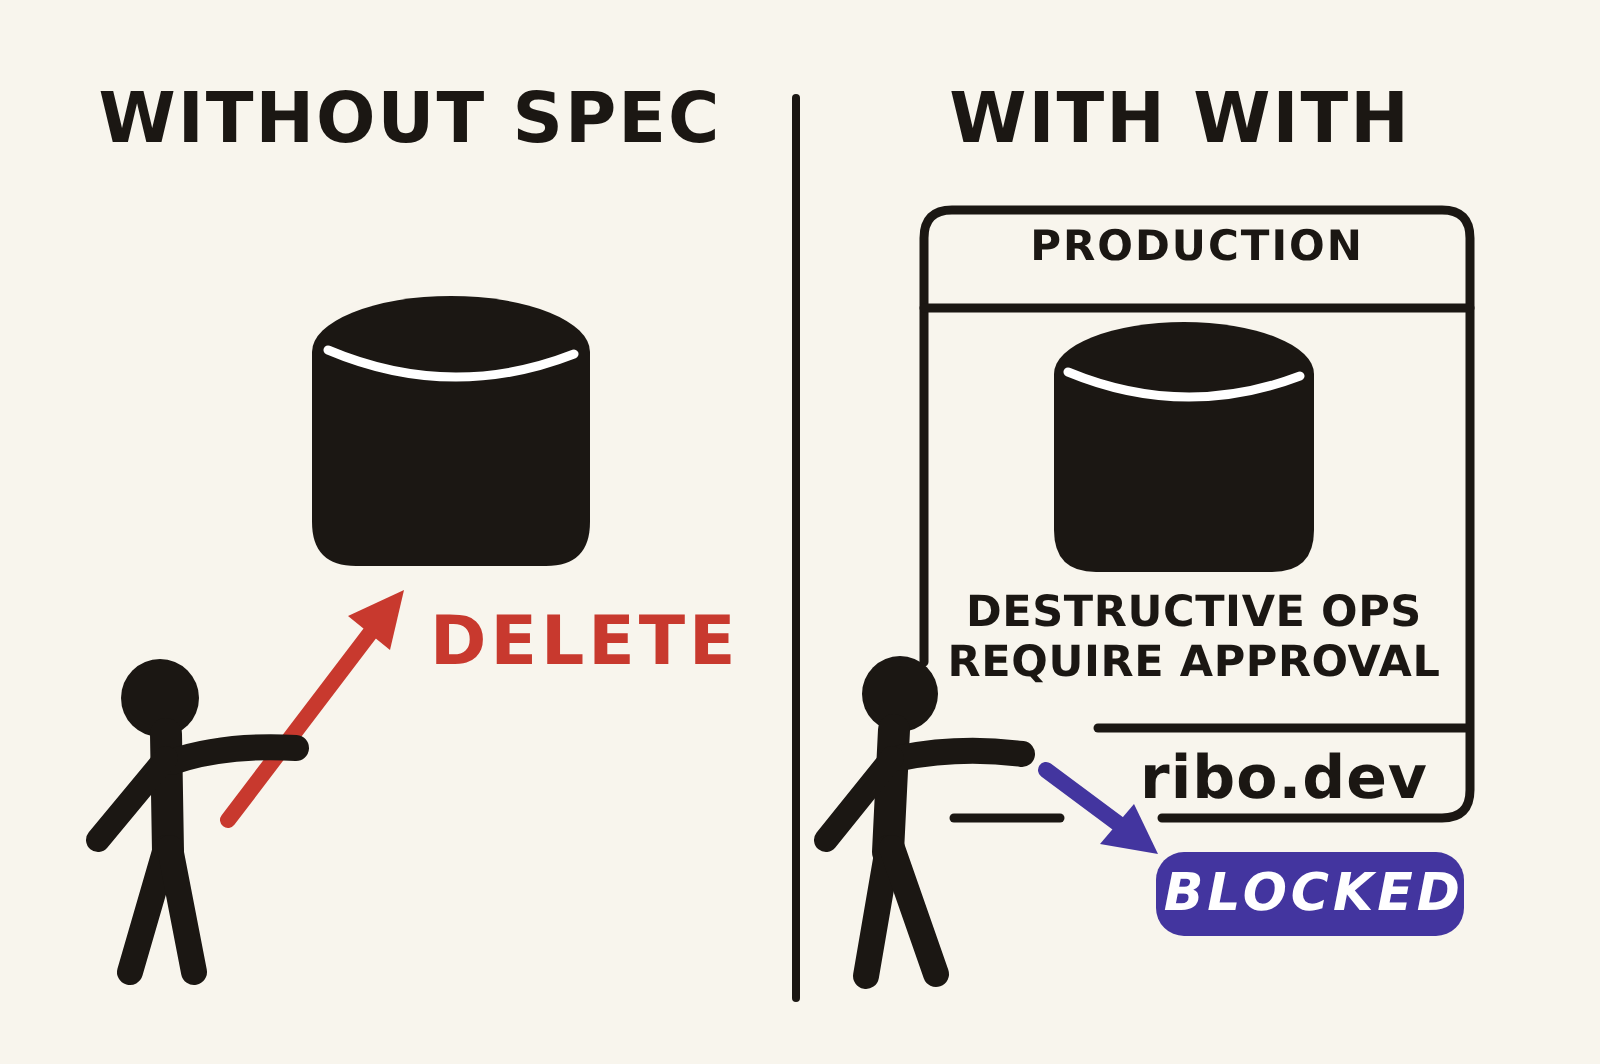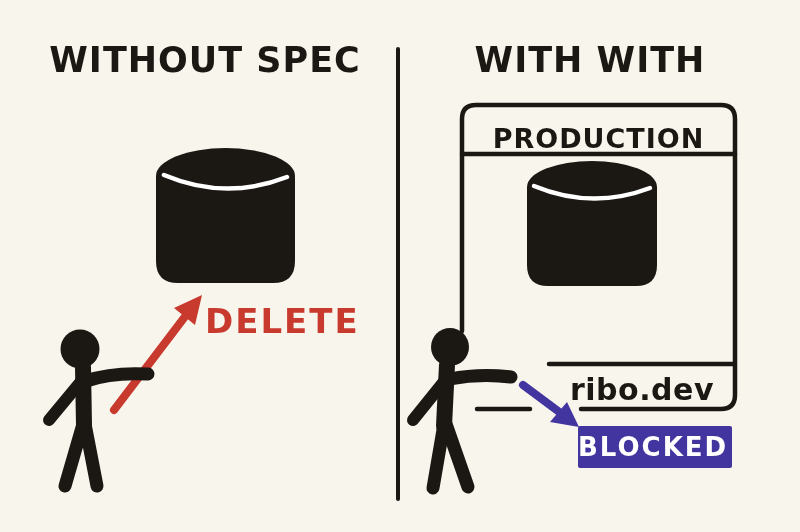--- a/index.html
+++ b/index.html
@@ -24,29 +24,29 @@
   .txt{
     position:absolute;
     color:var(--ink);
     font-weight:800;
     text-align:center;
     white-space:nowrap;
   }
   .panel-title{font-size:35px;letter-spacing:1px;}
   #title-left{left:40px;top:40px;width:330px;}
   #title-right{left:440px;top:40px;width:300px;}
-  #prod-label{left:462px;top:123px;width:273px;font-size:27px;letter-spacing:1px;}
-  #delete-label{left:205px;top:301px;width:150px;font-size:34px;color:var(--red);letter-spacing:2px;text-align:left;}
+  #prod-label{left:462px;top:111px;width:273px;font-size:21px;letter-spacing:1px;}
+  #delete-label{left:215px;top:301px;width:150px;font-size:34px;color:var(--red);letter-spacing:2px;text-align:left;}
   #policy{left:467px;top:294px;width:260px;font-size:21.5px;line-height:25px;letter-spacing:0.3px;}
   #brand-label{left:549px;top:372px;width:186px;font-size:30px;letter-spacing:0.5px;}
   #blocked-badge{
     position:absolute;left:578px;top:426px;width:154px;height:42px;
     background:var(--purple);
-    border-radius:2px;
-    display:flex;align-items:center;justify-content:flex-start;
+    border-radius:14px;
+    display:flex;align-items:center;justify-content:flex-end;font-style:italic;
   }
   #blocked-badge .badge-text{
     color:var(--white);font-weight:800;font-size:26px;letter-spacing:2px;
   }
   
   .ink-stroke{stroke:var(--ink);fill:none;}
   .ink-fill{fill:var(--ink);stroke:none;}
   .red-stroke{stroke:var(--red);fill:none;}
   .red-fill{fill:var(--red);stroke:none;}
   .purple-stroke{stroke:var(--purple);fill:none;}
@@ -113,20 +113,24 @@
   </svg>
 
   <div id="title-left" class="txt panel-title">WITHOUT SPEC</div>
 
   <div id="title-right" class="txt panel-title">WITH WITH</div>
 
   <div id="delete-label" class="txt">DELETE</div>
 
   <div id="prod-label" class="txt">PRODUCTION</div>
 
+  <div id="policy" class="txt">
+    <div>DESTRUCTIVE OPS</div>
+    <div>REQUIRE APPROVAL</div>
+  </div>
 
   <div id="brand-label" class="txt">ribo.dev</div>
 
   <div id="blocked-badge">
     <span class="badge-text">BLOCKED</span>
   </div>
 
 </div>
 
 </body></html>

